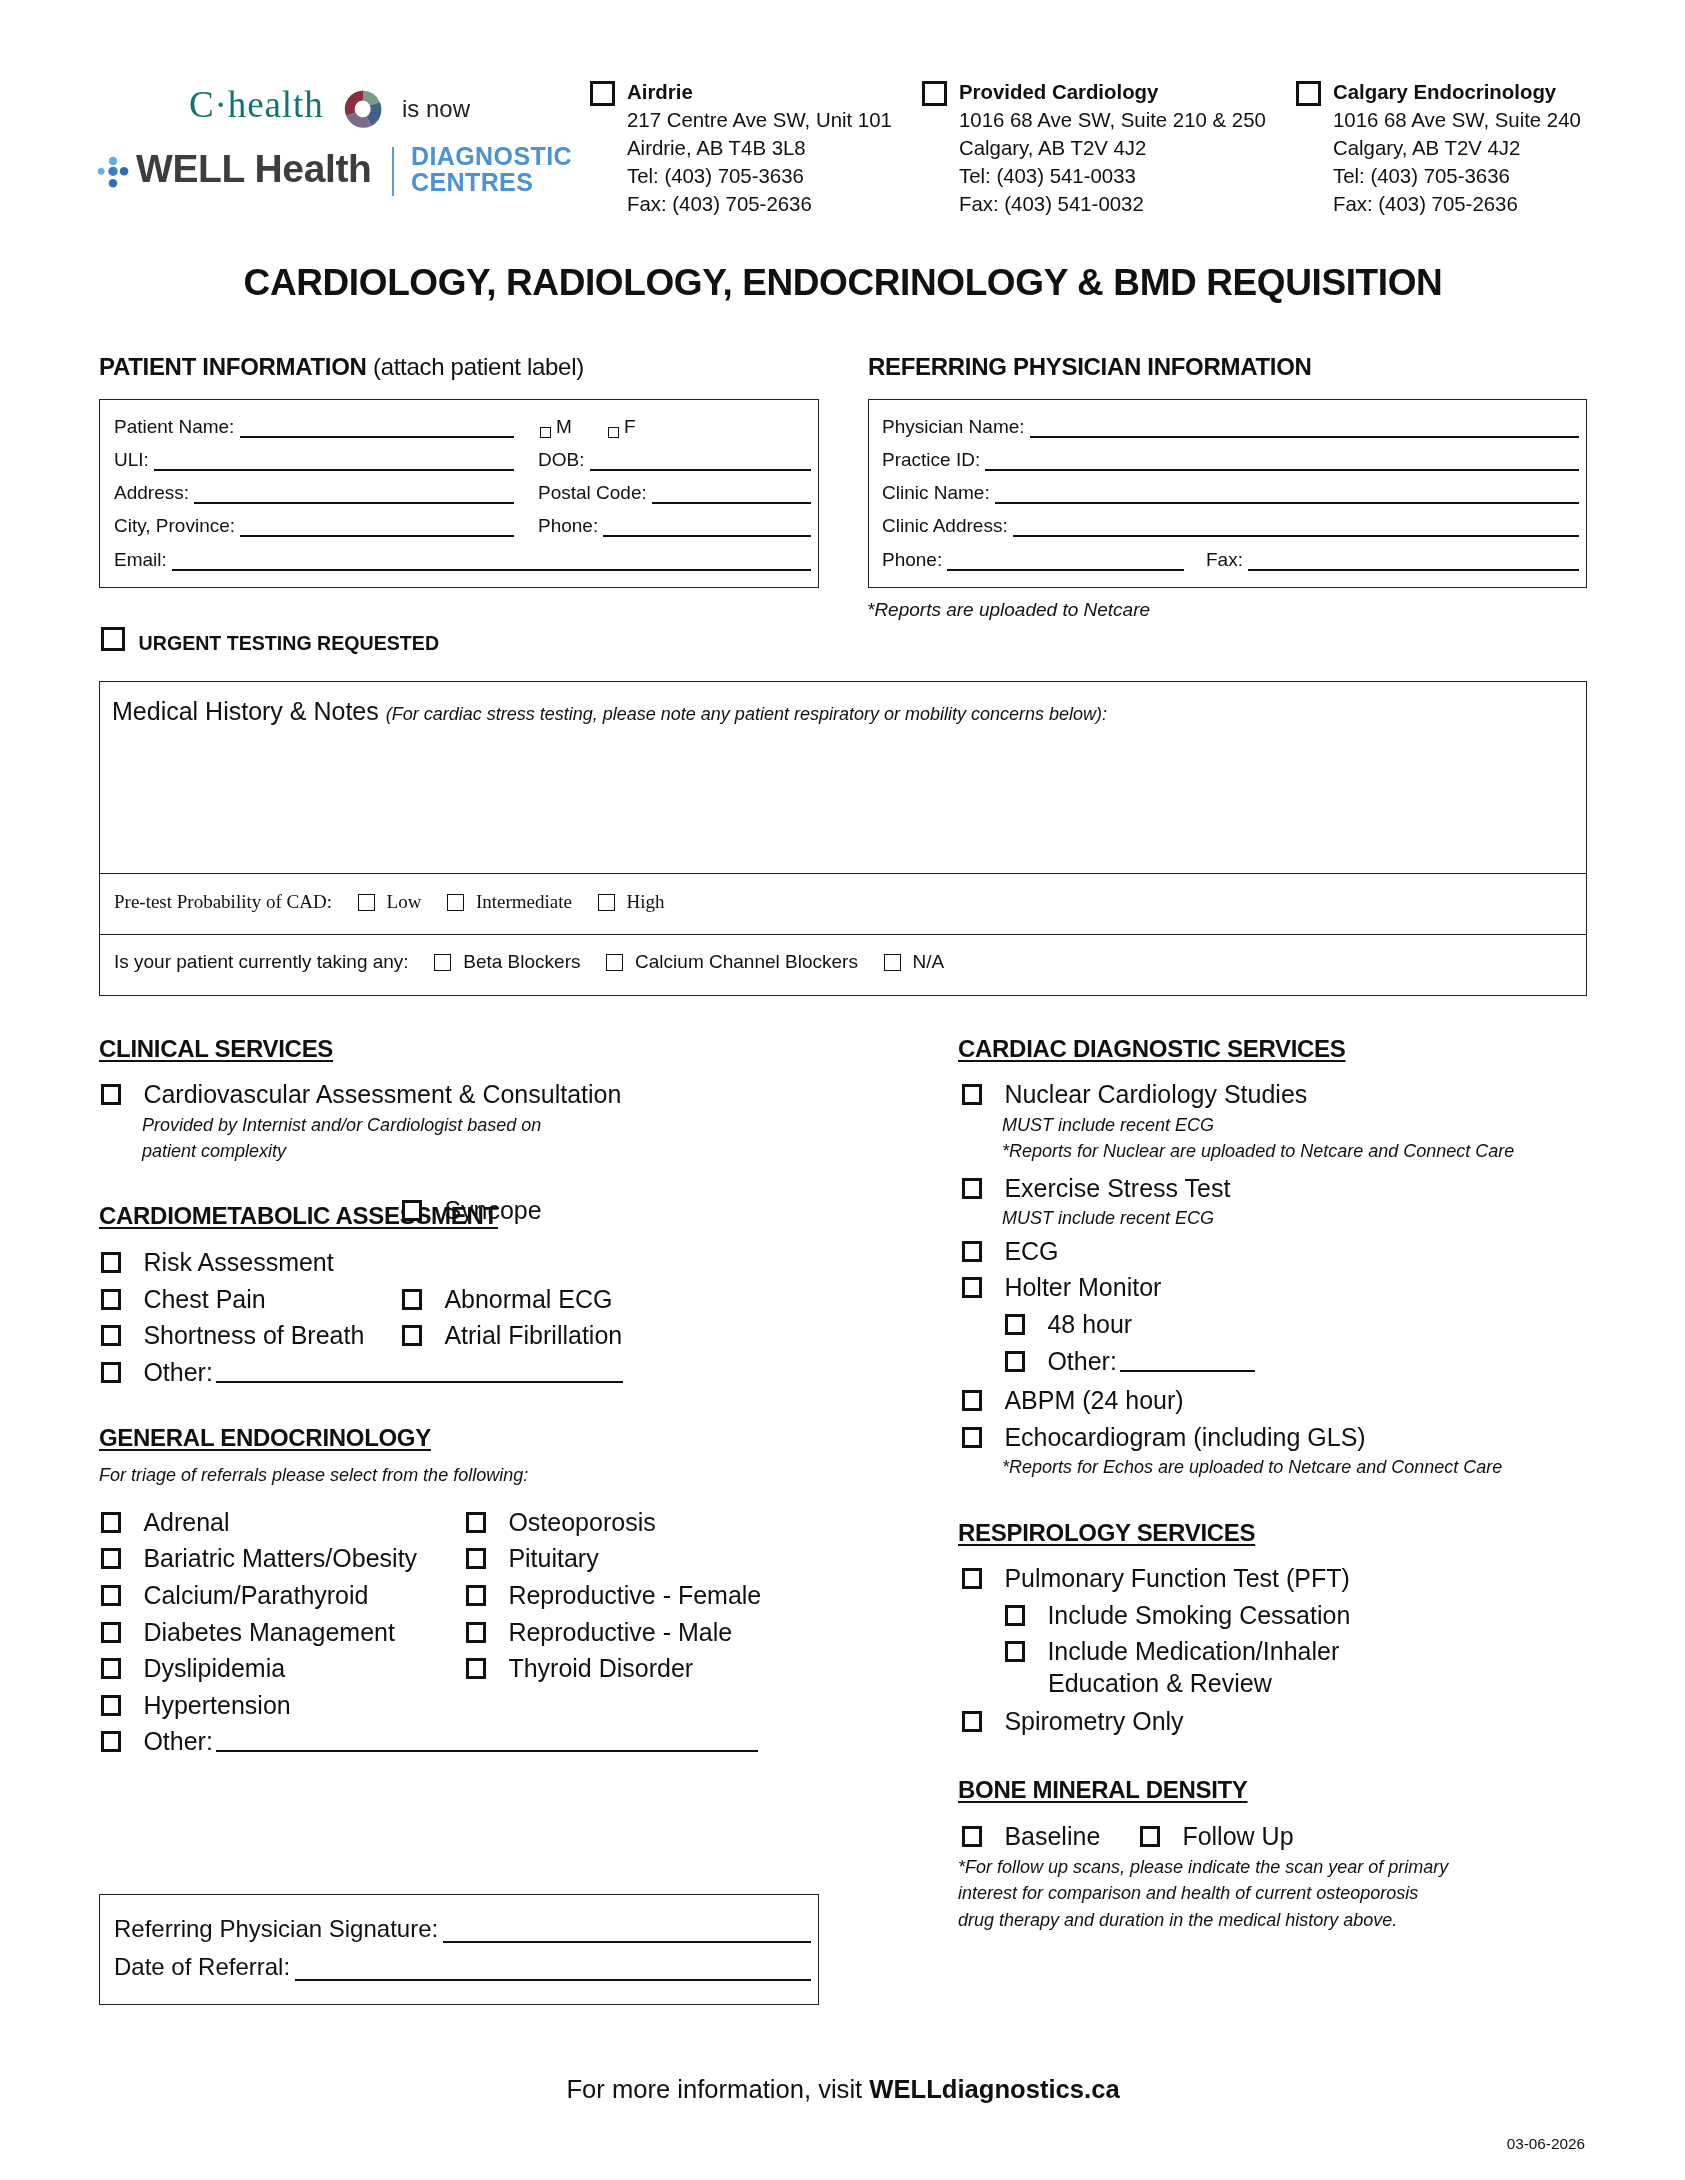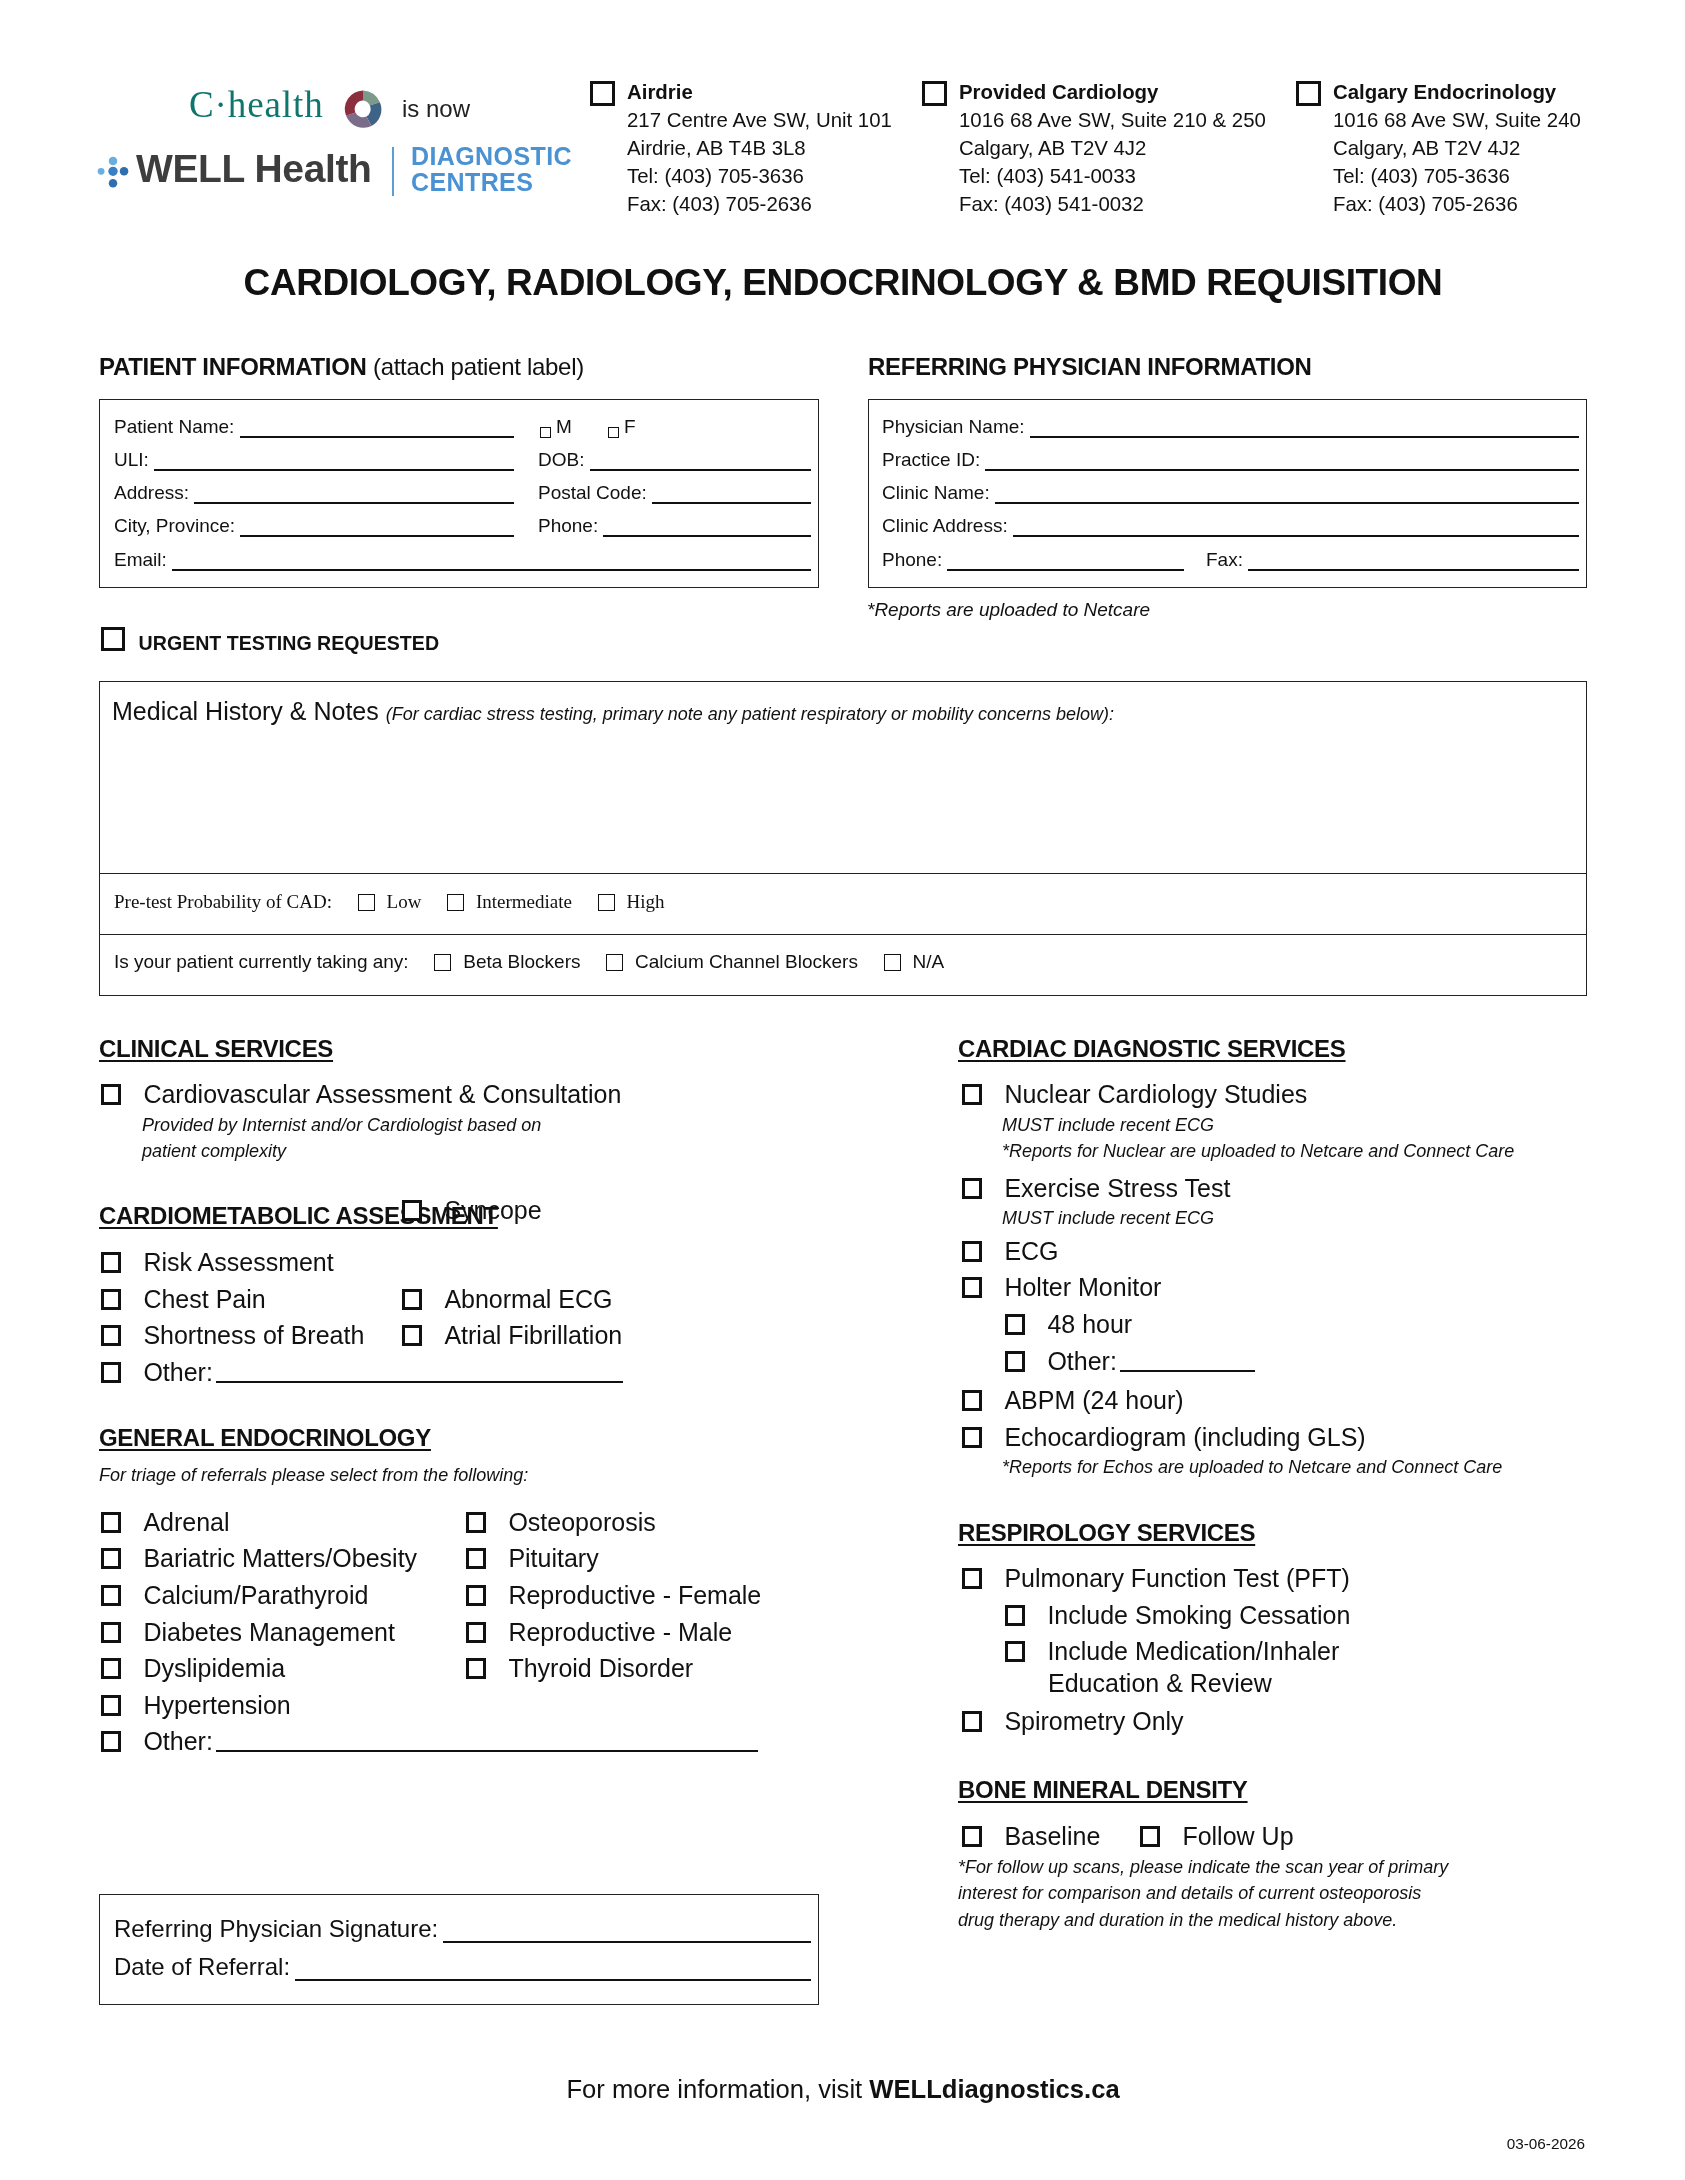--- a/index.html
+++ b/index.html
@@ -177,21 +177,21 @@
   <span class="cb" style="width:24px; height:24px;"></span>
   <span style="font-size:19.6px; font-weight:bold; margin-left:13.6px; margin-top:8.5px;">URGENT TESTING REQUESTED</span>
 </div>
 
 <div class="abs box" style="left:99px; top:681px; width:1488px; height:315px;">
   <div style="position:absolute; left:0; top:191px; width:100%; border-top:1.7px solid #222;"></div>
   <div style="position:absolute; left:0; top:252px; width:100%; border-top:1.7px solid #222;"></div>
 </div>
 <div class="abs" style="left:112px; top:697px; font-size:25px;">
   <span>Medical History &amp; Notes</span>
-  <span style="font-size:18px; font-style:italic;">(For cardiac stress testing, primary note any patient respiratory or mobility concerns below):</span>
+  <span style="font-size:18px; font-style:italic;">(For cardiac stress testing, please note any patient respiratory or mobility concerns below):</span>
 </div>
 <textarea class="abs" style="left: 111px; top: 734px; width: 1465px; height: 129px; border: none; resize: none; background: transparent; font-size: 19px; font-family: &quot;Liberation Sans&quot;, sans-serif; outline: none;"></textarea>
 
 <div class="inrow" style="left:114px; top:891px;font-family:Liberation Serif, serif;">
   <span>Pre-test Probability of CAD:</span>
   <span class="cb"></span>
     <span>Low</span>
   <span class="cb"></span>
     <span>Intermediate</span>
   <span class="cb"></span>
@@ -379,21 +379,21 @@
 <div class="chk-row" style="left:962px; top:1822px;">
     <span class="cb"></span>
     <span>Baseline</span>
   </div>
 <div class="chk-row" style="left:1140px; top:1822px;">
     <span class="cb"></span>
     <span>Follow Up</span>
   </div>
 <div class="sub-note" style="left:958px; top:1854px;">
   <div>*For follow up scans, please indicate the scan year of primary</div>
-  <div>interest for comparison and details of current osteoporosis</div>
+  <div>interest for comparison and health of current osteoporosis</div>
   <div>drug therapy and duration in the medical history above.</div>
 </div>
 
 <div class="abs" style="left:0; width:1686px; top:2075px; text-align:center; font-size:25.6px;">
   <span>For more information, visit </span><b>WELLdiagnostics.ca</b>
 </div>
 <div class="abs" style="right:101px; top:2135px; font-size:15.3px;">03-06-2026</div>
 
 
 </body></html>

